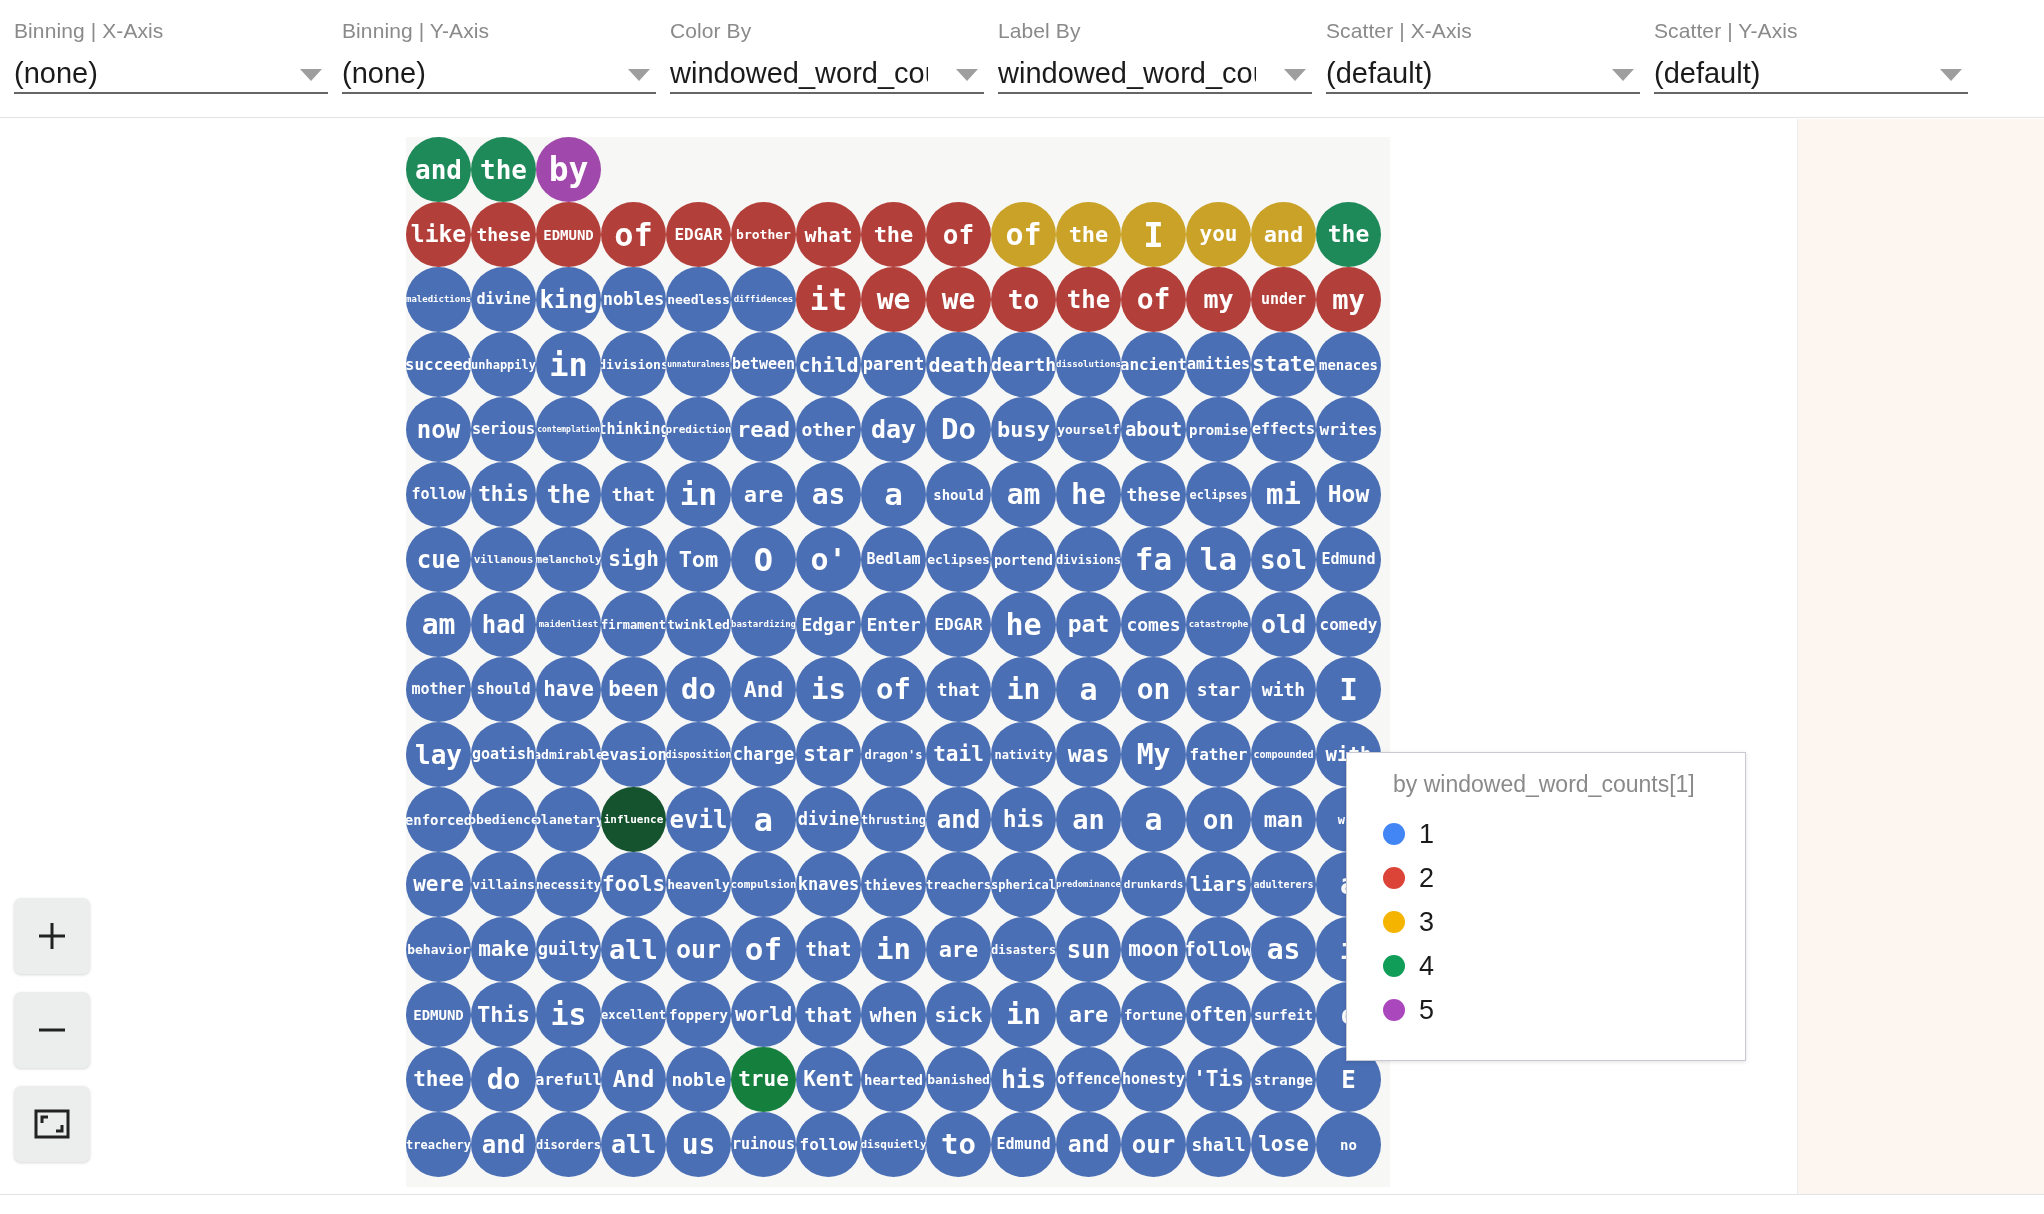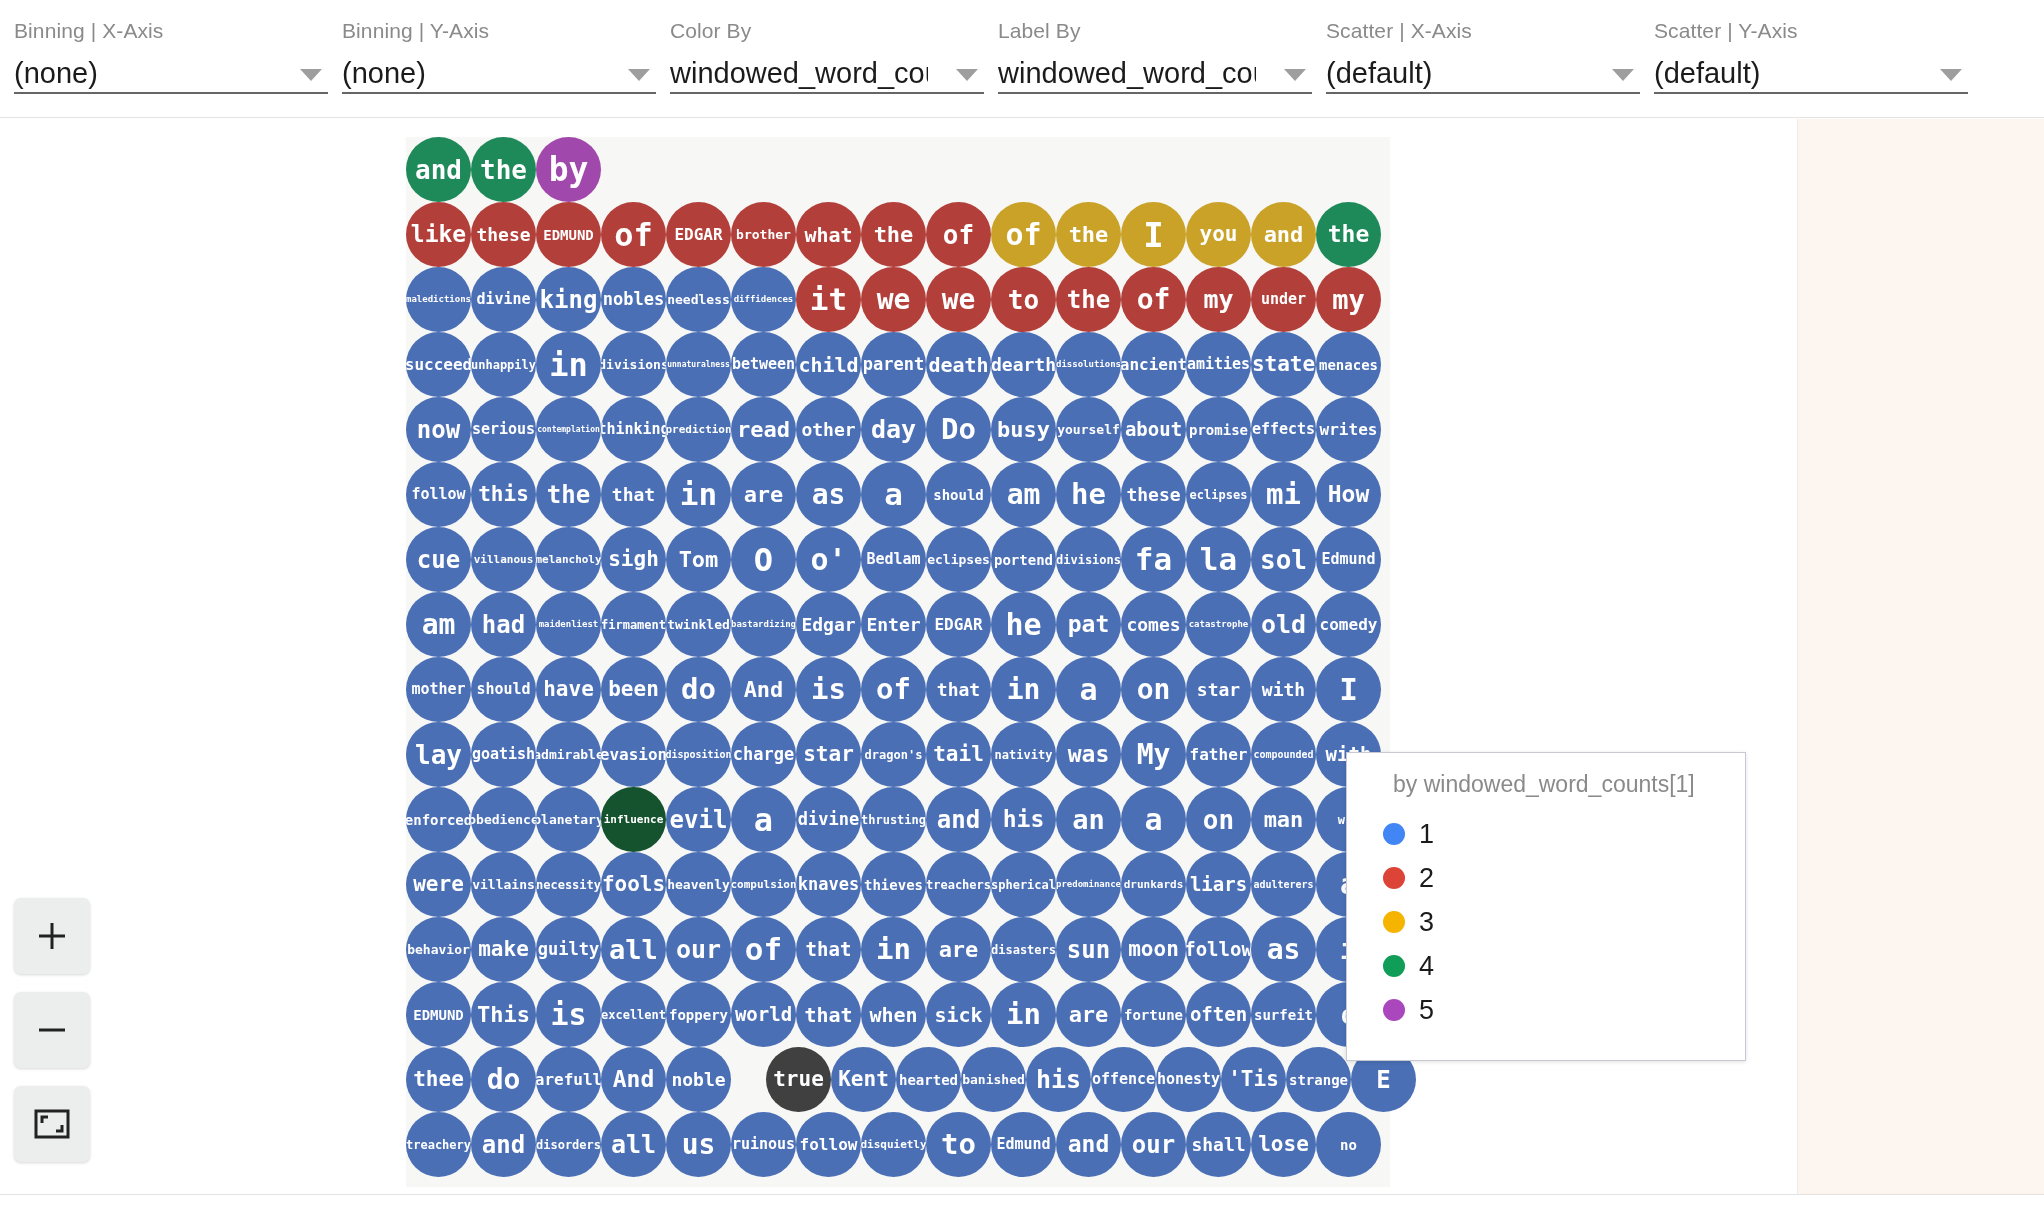--- a/index.html
+++ b/index.html
@@ -496,21 +496,21 @@
         <div class="bubble" style="background: rgb(74, 111, 181); font-size: 14px;">surfeit</div>
         <div class="bubble" style="background: rgb(74, 111, 181); font-size: 26px;">o</div>
         <div class="bubble empty"></div>
       </div>
       <div class="grid-row">
         <div class="bubble" style="background: rgb(74, 111, 181); font-size: 21px;">thee</div>
         <div class="bubble" style="background: rgb(74, 111, 181); font-size: 28px;">do</div>
         <div class="bubble" style="background: rgb(74, 111, 181); font-size: 16px;">carefully</div>
         <div class="bubble" style="background: rgb(74, 111, 181); font-size: 23px;">And</div>
         <div class="bubble" style="background: rgb(74, 111, 181); font-size: 18px; text-align: right;">noble</div>
-        <div class="bubble" style="background: #404040; font-size: 21px; margin-left: 35px;">true</div>
+        <div class="bubble" style="background: #15803d; font-size: 21px;">true</div>
         <div class="bubble" style="background: rgb(74, 111, 181); font-size: 21px;">Kent</div>
         <div class="bubble" style="background: rgb(74, 111, 181); font-size: 14px;">hearted</div>
         <div class="bubble" style="background: rgb(74, 111, 181); font-size: 13px;">banished</div>
         <div class="bubble" style="background: rgb(74, 111, 181); font-size: 25px;">his</div>
         <div class="bubble" style="background: rgb(74, 111, 181); font-size: 15px;">offence</div>
         <div class="bubble" style="background: rgb(74, 111, 181); font-size: 15px;">honesty</div>
         <div class="bubble" style="background: rgb(74, 111, 181); font-size: 21px;">'Tis</div>
         <div class="bubble" style="background: rgb(74, 111, 181); font-size: 14px;">strange</div>
         <div class="bubble" style="background: rgb(74, 111, 181); font-size: 24px;">E</div>
         <div class="bubble empty"></div>

